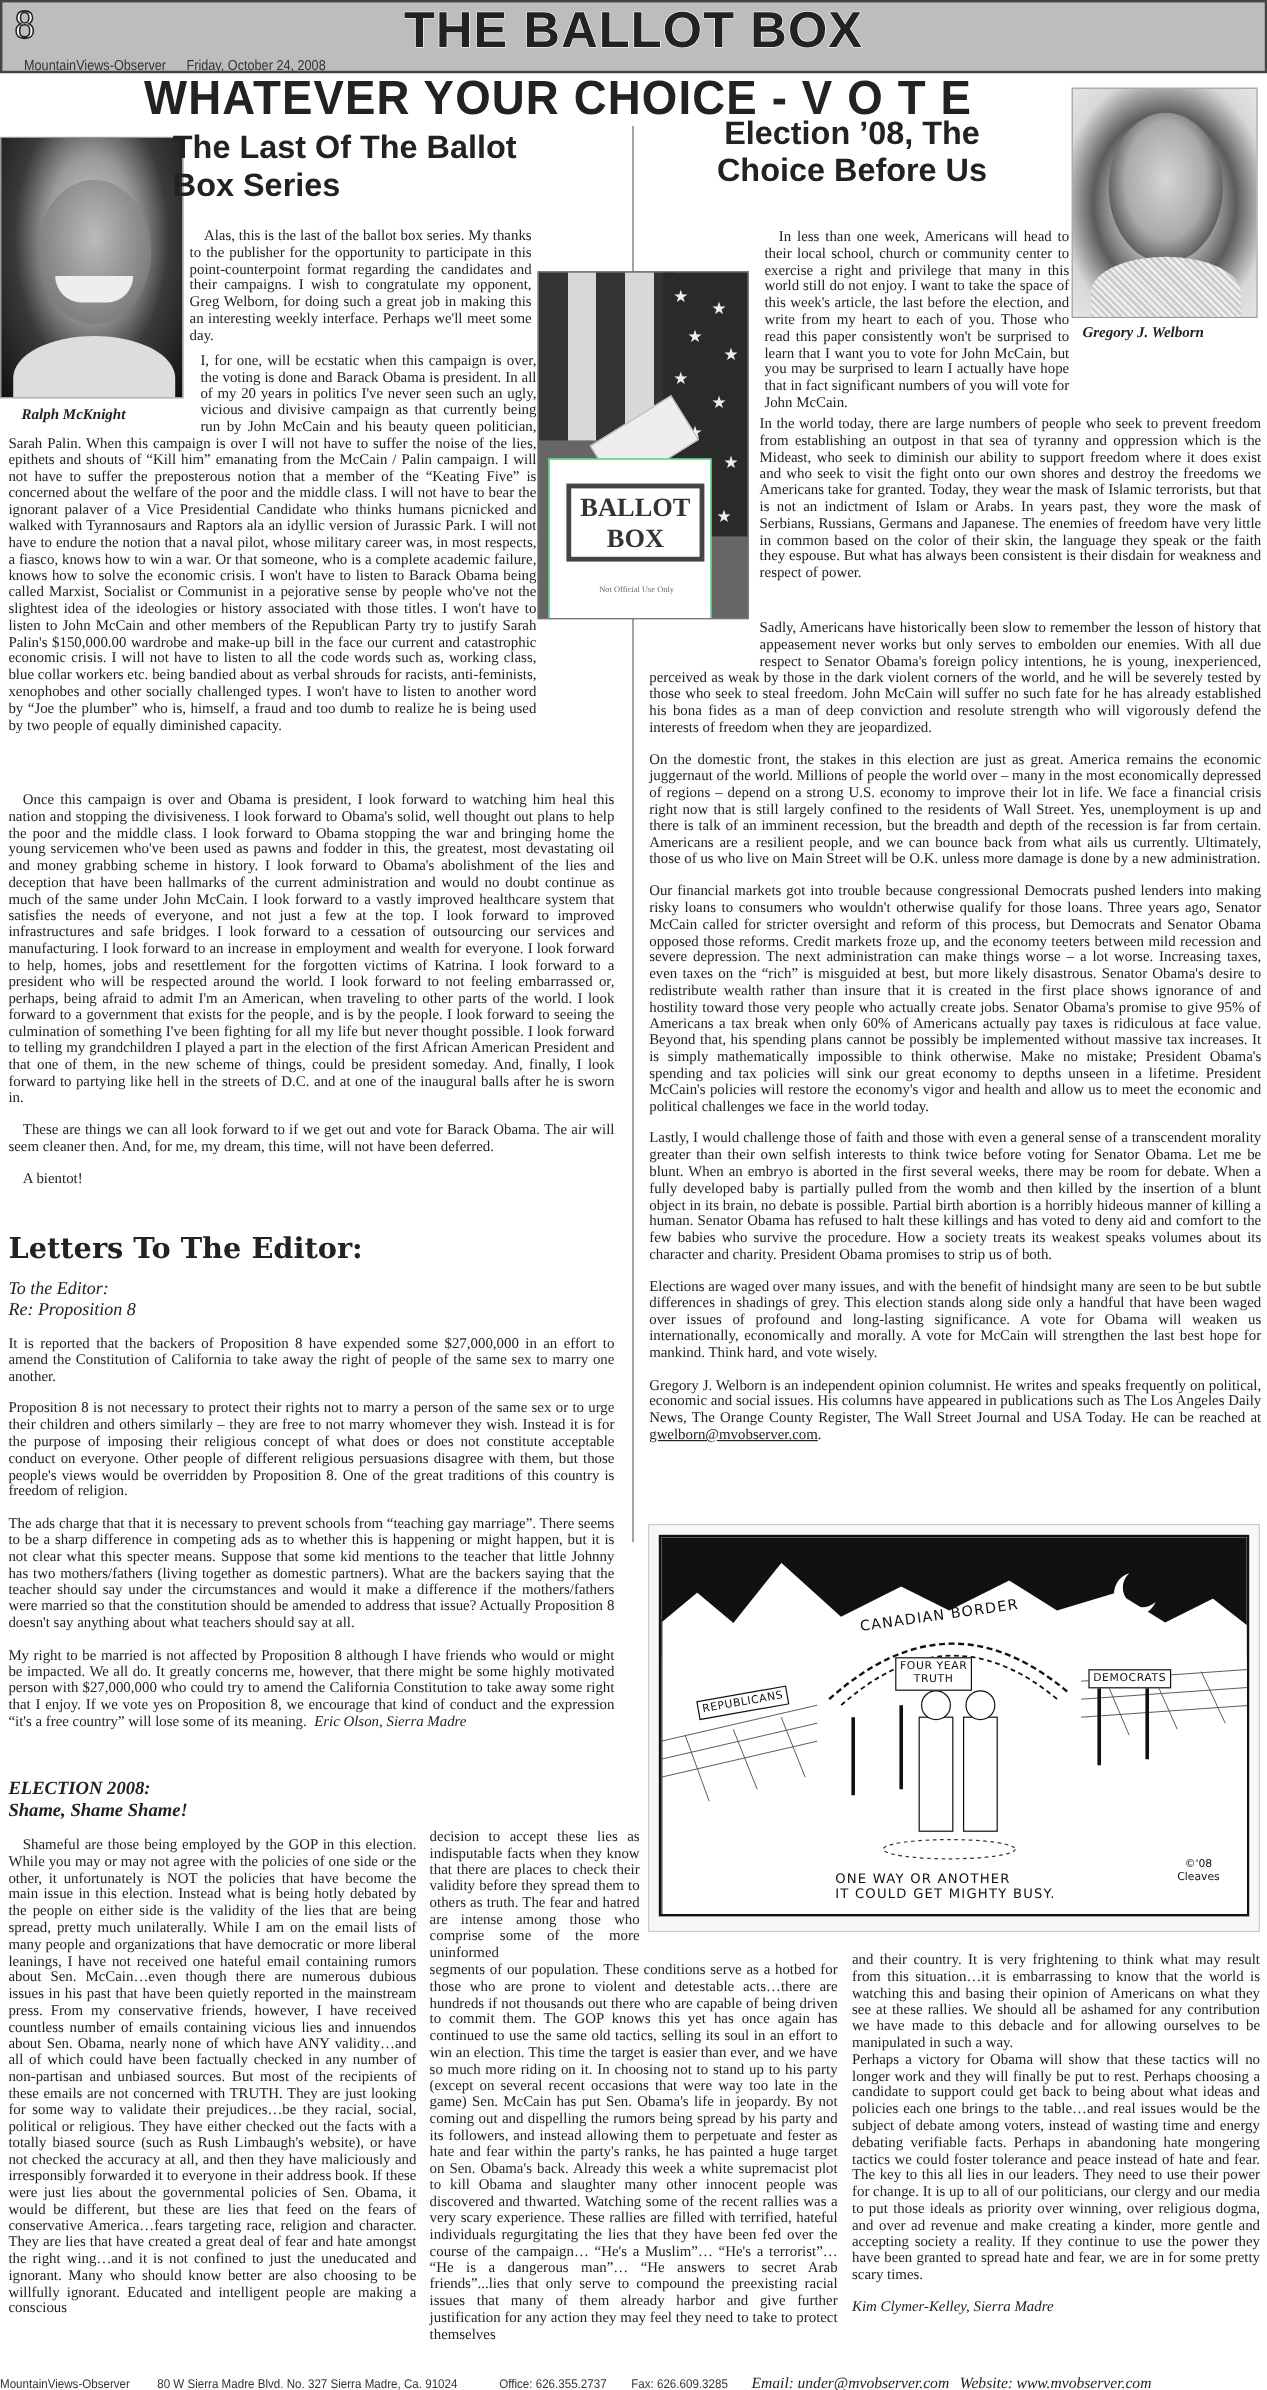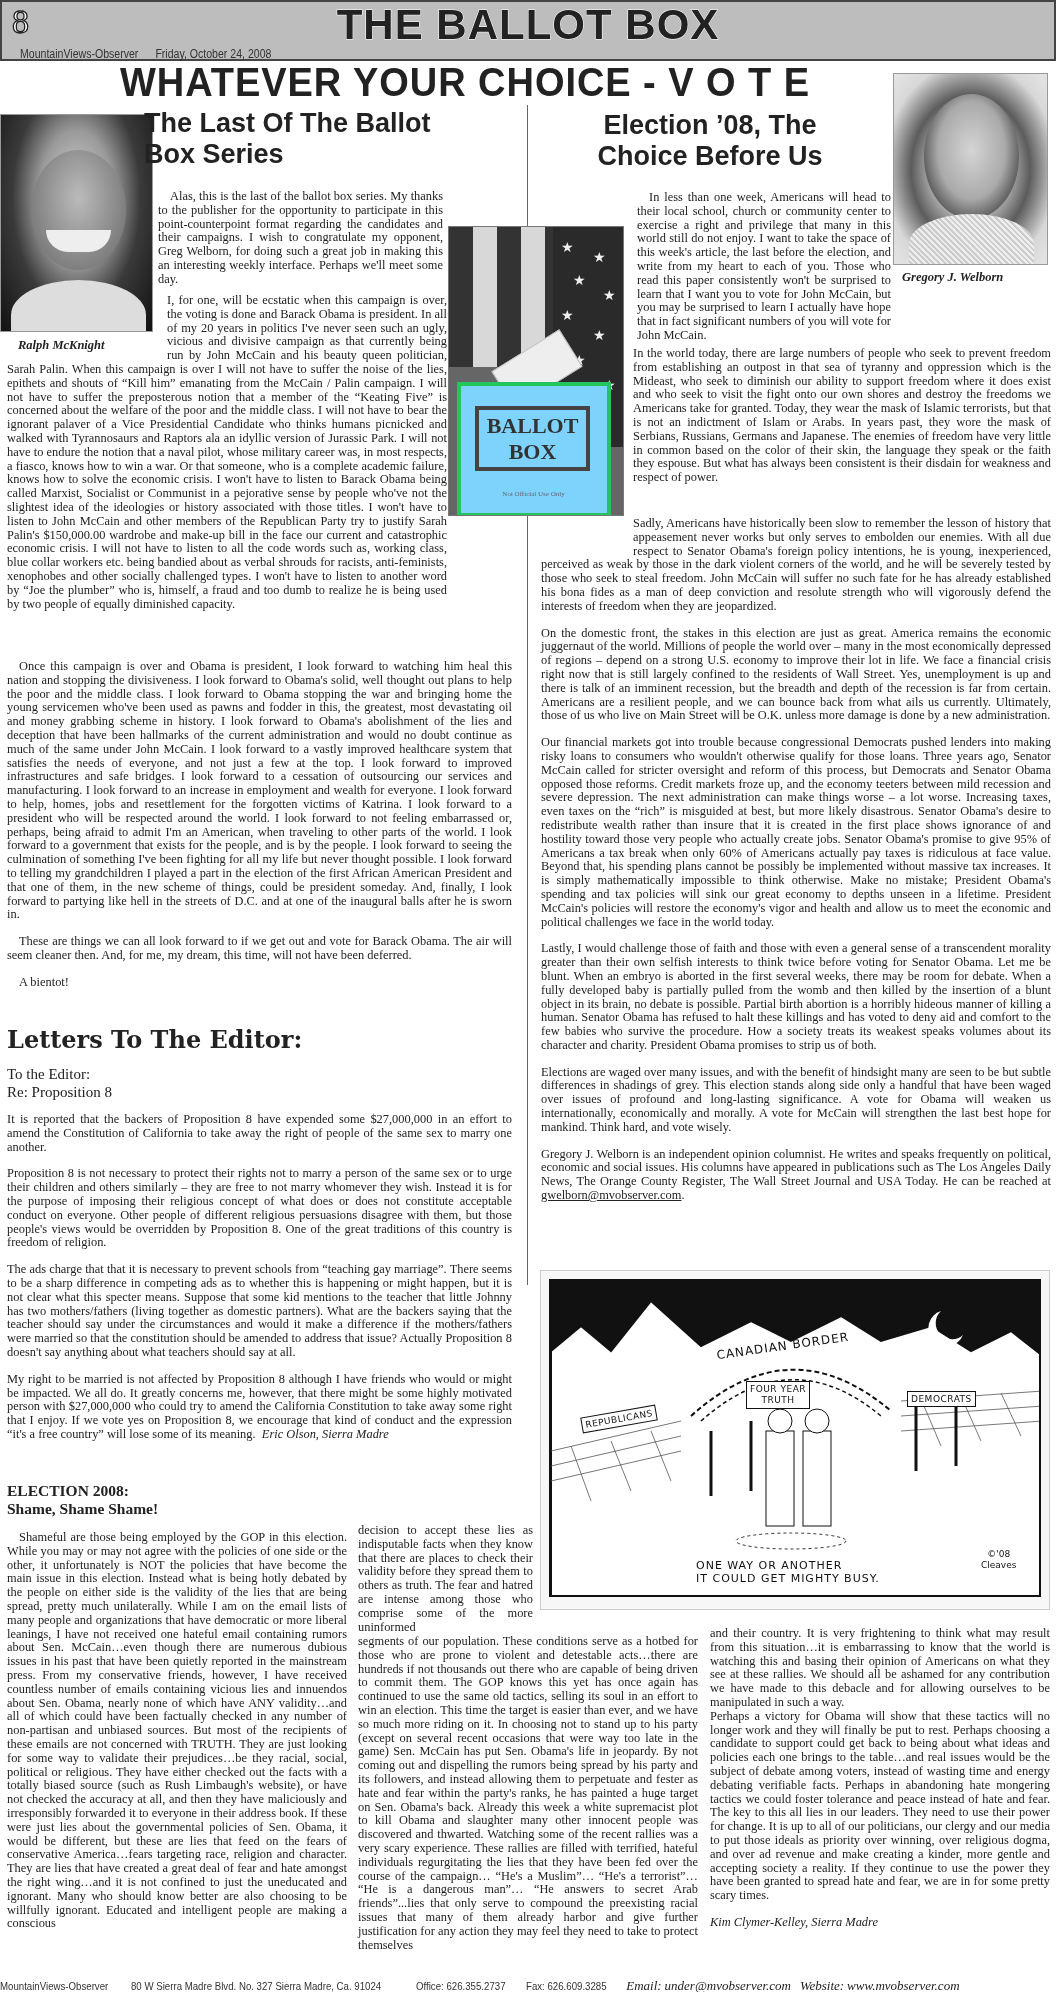--- a/index.html
+++ b/index.html
@@ -18,26 +18,26 @@
 .face{position:absolute;border-radius:50%}
 .caption{position:absolute;font-style:italic;font-weight:bold;font-size:12.5px;color:#222}
 .hed{position:absolute;font-family:"Liberation Sans",sans-serif;font-weight:bold;color:#222;line-height:1.15}
 .body-text{position:absolute;font-size:12.4px;line-height:13.8px;text-align:justify;color:#222;hyphens:none}
 .body-text p{margin-bottom:13px}
 .body-text p.ind{text-indent:12px}
 .ballot-img{position:absolute;left:448px;top:226px;width:176px;height:290px;border:1px solid #777;overflow:hidden;background:#666}
 .ballot-img .stripes{position:absolute;left:0;top:0;width:115px;height:140px;background:repeating-linear-gradient(90deg,#333 0 24px,#d8d8d8 24px 48px)}
 .ballot-img .stars{position:absolute;right:0;top:0;width:70px;height:220px;background:#2a2a2a}
 .ballot-img .star{position:absolute;color:#eee;font-size:14px}
-.ballot-img .box{position:absolute;left:8px;top:155px;width:154px;height:135px;background:#7dd3fc;border:4px solid #22c55e}
+.ballot-img .box{position:absolute;left:8px;top:155px;width:136px;height:135px;background:#ffffff;border:1px solid #22c55e}
 .ballot-img .box-label{position:absolute;left:14px;top:20px;width:115px;height:65px;border:4px solid #444;text-align:center;font-family:"Liberation Serif",serif;font-weight:bold;font-size:22px;line-height:26px;color:#333;padding-top:3px}
 .ballot-img .box-small{position:absolute;left:10px;top:104px;width:125px;text-align:center;font-size:7px;color:#666}
 .ballot-img .slip{position:absolute;left:48px;top:120px;width:80px;height:44px;background:#eee;transform:rotate(-32deg);border:1px solid #bbb}
 .letters-hed{position:absolute;left:7px;top:1025px;font-family:"DejaVu Serif",serif;font-weight:900;font-size:24px;color:#222;letter-spacing:0px}
-.subhed{position:absolute;font-size:15px;line-height:18px;color:#222}
+.subhed{position:absolute;font-style:italic;font-size:15px;line-height:18px;color:#222}
 .subhed.bold{font-weight:bold;font-size:15.5px}
 .cartoon{position:absolute;left:540px;top:1270px;width:510px;height:340px;border:1px solid #ccc;background:#f7f7f7}
 .cartoon-inner{position:absolute;left:8px;top:8px;width:492px;height:318px;background:#fff;border:2px solid #111;overflow:hidden}
 .sky{position:absolute;left:0;top:0;width:100%;height:100px;background:#111}
 .mountains{position:absolute;left:0;top:0}
 .cartoon-text{position:absolute;font-family:"DejaVu Sans",sans-serif;font-size:12px;color:#111;letter-spacing:1px}
 .sign{position:absolute;border:1.5px solid #111;background:#fff;font-family:"DejaVu Sans",sans-serif;font-size:9px;text-align:center;color:#111;padding:2px 3px;letter-spacing:0.5px}
 .footer{position:absolute;left:0;top:1978px;width:1056px;height:14px;font-family:"Liberation Sans",sans-serif;font-size:10.5px;color:#333;white-space:nowrap}
 .footer .f-item{display:inline-block;margin-right:10px;transform:scaleX(0.92);transform-origin:left}
 .footer .f-em{font-family:"Liberation Serif",serif;font-style:italic;font-weight:normal;font-size:13px;color:#222}
@@ -135,21 +135,21 @@
 </div>
 <div class="body-text" style="left:358px;top:1635px;width:340px">
   <p>segments of our population. These conditions serve as a hotbed for those who are prone to violent and detestable acts…there are hundreds if not thousands out there who are capable of being driven to commit them. The GOP knows this yet has once again has continued to use the same old tactics, selling its soul in an effort to win an election. This time the target is easier than ever, and we have so much more riding on it. In choosing not to stand up to his party (except on several recent occasions that were way too late in the game) Sen. McCain has put Sen. Obama's life in jeopardy. By not coming out and dispelling the rumors being spread by his party and its followers, and instead allowing them to perpetuate and fester as hate and fear within the party's ranks, he has painted a huge target on Sen. Obama's back.  Already this week a white supremacist plot to kill Obama and slaughter many other innocent people was discovered and thwarted. Watching some of the recent rallies was a very scary experience. These rallies are filled with terrified, hateful individuals regurgitating the lies that they have been fed over the course of the campaign… “He's a Muslim”… “He's a terrorist”… “He is a dangerous man”… “He answers to secret Arab friends”...lies that only serve to compound the preexisting racial issues that many of them already harbor and give further justification for any action they may feel they need to take to protect themselves</p>
 </div>
 <div class="body-text" style="left:710px;top:1627px;width:340px">
   <p style="margin-bottom:0">and their country. It is very frightening to think what may result from this situation…it is embarrassing to know that the world is watching this and basing their opinion of Americans on what they see at these rallies. We should all be ashamed for any contribution we have made to this debacle and for allowing ourselves to be manipulated in such a way.</p>
   <p>Perhaps a victory for Obama will show that these tactics will no longer work and they will finally be put to rest. Perhaps choosing a candidate to support could get back to being about what ideas and policies each one brings to the table…and real issues would be the subject of debate among voters, instead of wasting time and energy debating verifiable facts. Perhaps in abandoning hate mongering tactics we could foster tolerance and peace instead of hate and fear. The key to this all lies in our leaders. They need to use their power for change. It is up to all of our politicians, our clergy and our media to put those ideals as priority over winning, over religious dogma, and over ad revenue and make creating a kinder, more gentle and accepting society a reality. If they continue to use the power they have been granted to spread hate and fear, we are in for some pretty scary times.</p>
   <p style="font-style:italic">Kim Clymer-Kelley, Sierra Madre</p>
 </div>
 
-<div class="hed" style="left:540px;top:110px;width:340px;font-size:27px;text-align:center">
+<div class="hed" style="left:540px;top:96px;width:340px;font-size:27px;text-align:center">
   <div>Election ’08, The</div>
   <div>Choice Before Us</div>
 </div>
 <div class="photo photo-right">
   <div class="face" style="left:30px;top:20px;width:95px;height:125px;background:radial-gradient(ellipse at 50% 45%,#d5d5d5 0%,#aaa 50%,#444 80%)"></div>
   <div class="face" style="left:15px;top:140px;width:125px;height:60px;background:repeating-linear-gradient(45deg,#ccc 0 2px,#eee 2px 4px);border-radius:50% 50% 0 0"></div>
 </div>
 <div class="caption" style="left:902px;top:270px">Gregory J. Welborn</div>
 
 <div class="body-text" style="left:541px;top:191px;width:350px;text-align:justify">

